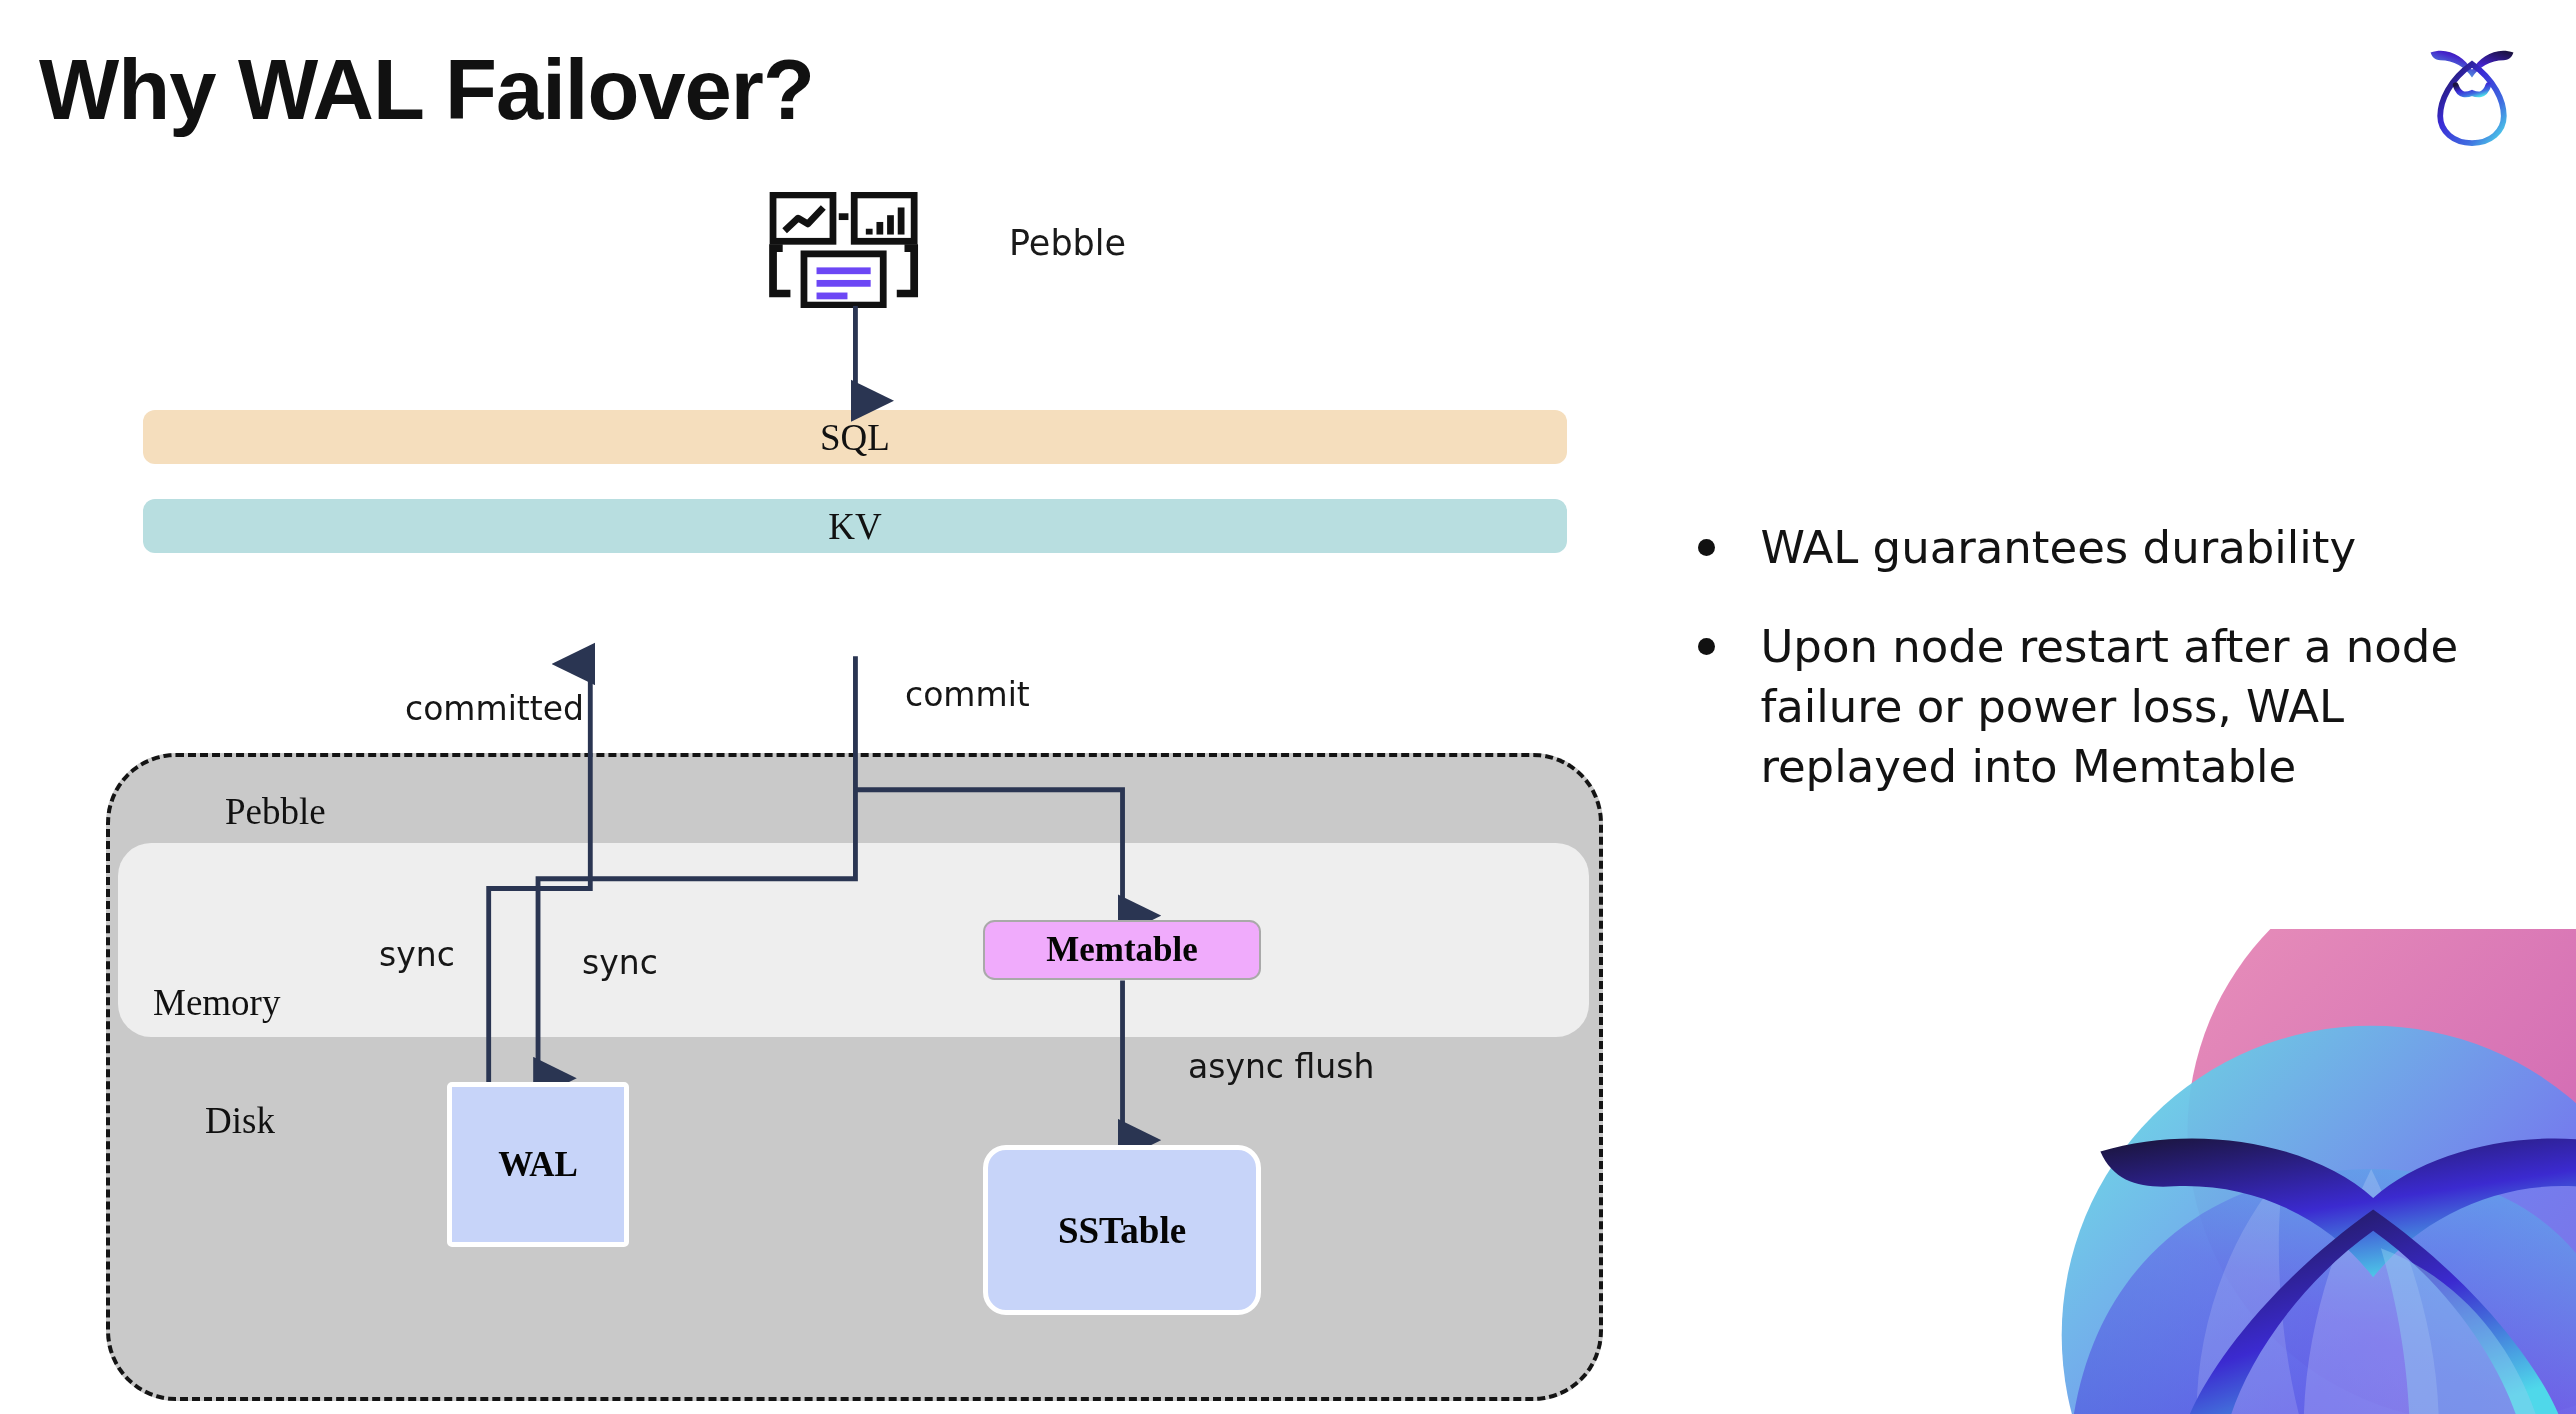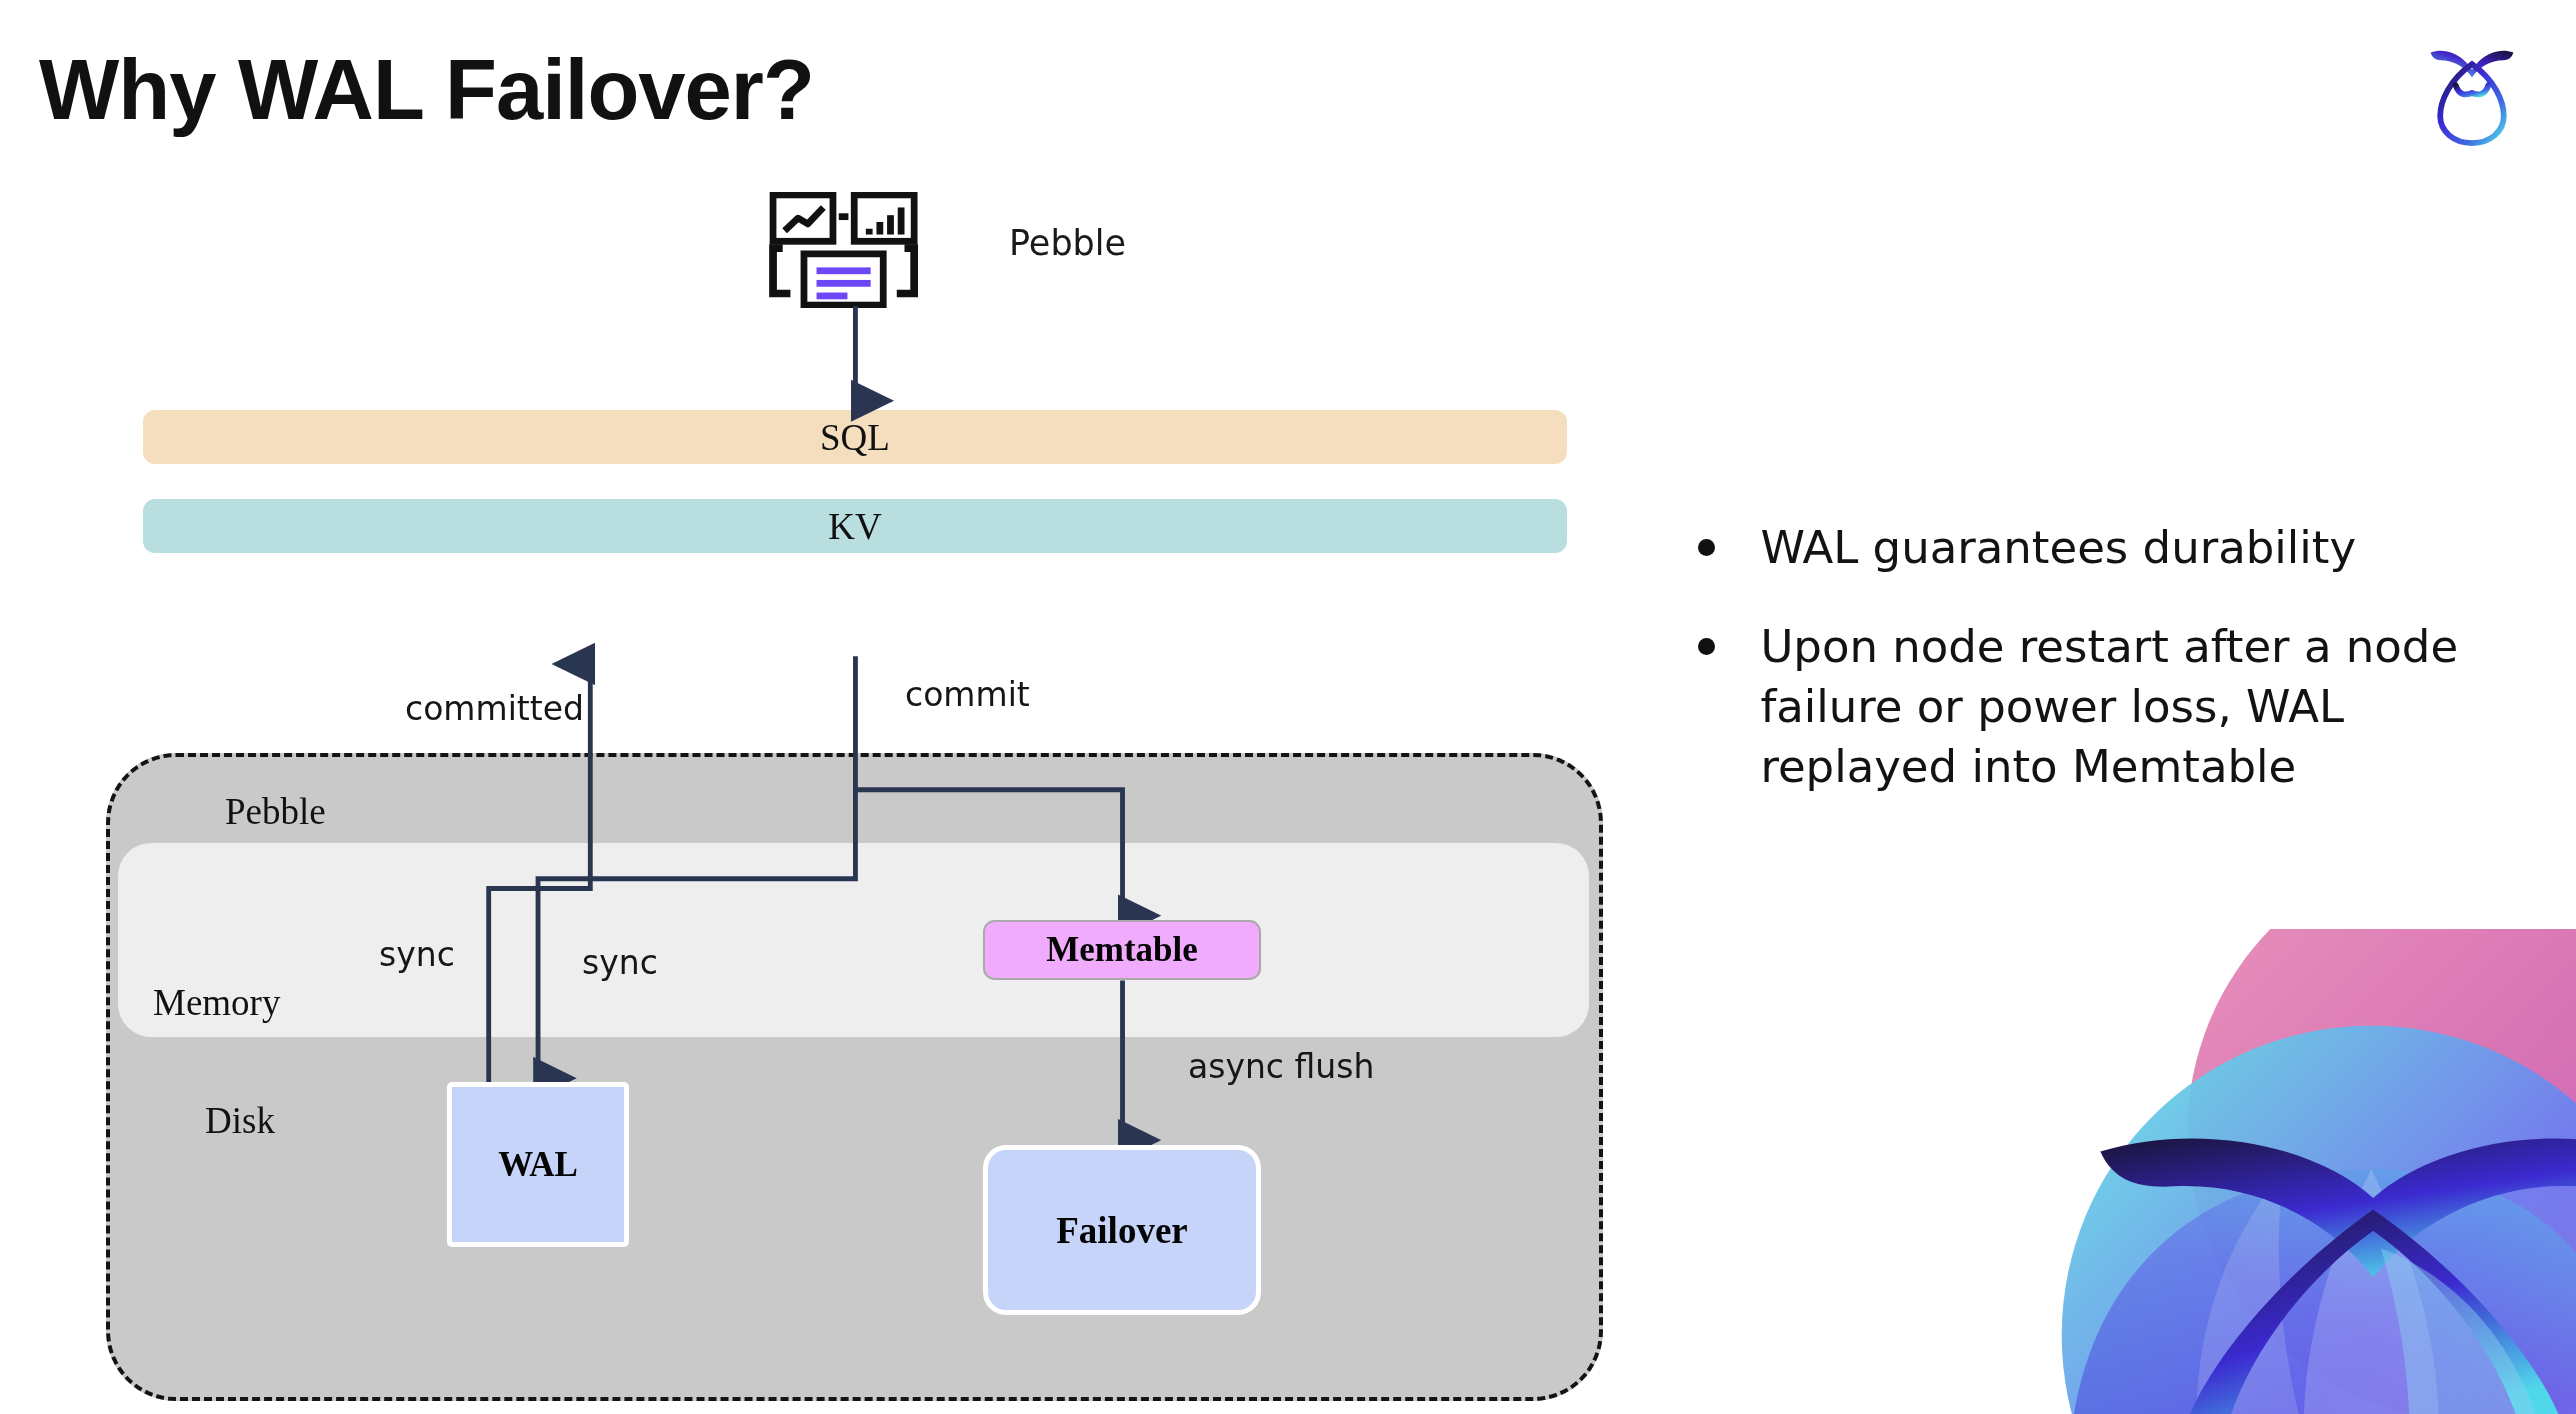--- a/index.html
+++ b/index.html
@@ -205,21 +205,21 @@
   <div class="conn-label" id="lbl-sync-right">sync</div>
   <div class="conn-label" id="lbl-asyncflush">async flush</div>
 
   <div class="node" id="node-memtable">
     <span>Memtable</span>
   </div>
   <div class="node" id="node-wal">
     <span>WAL</span>
   </div>
   <div class="node" id="node-sstable">
-    <span>Failover</span>
+    <span>SSTable</span>
   </div>
 
   <div id="bullet-list">
     <div class="bullet-row">
       <span class="bullet-dot"></span>
       <span class="bullet-text">WAL guarantees durability</span>
     </div>
     <div class="bullet-row">
       <span class="bullet-dot"></span>
       <span class="bullet-text">Upon node restart after a node failure or power loss, WAL replayed into Memtable</span>

